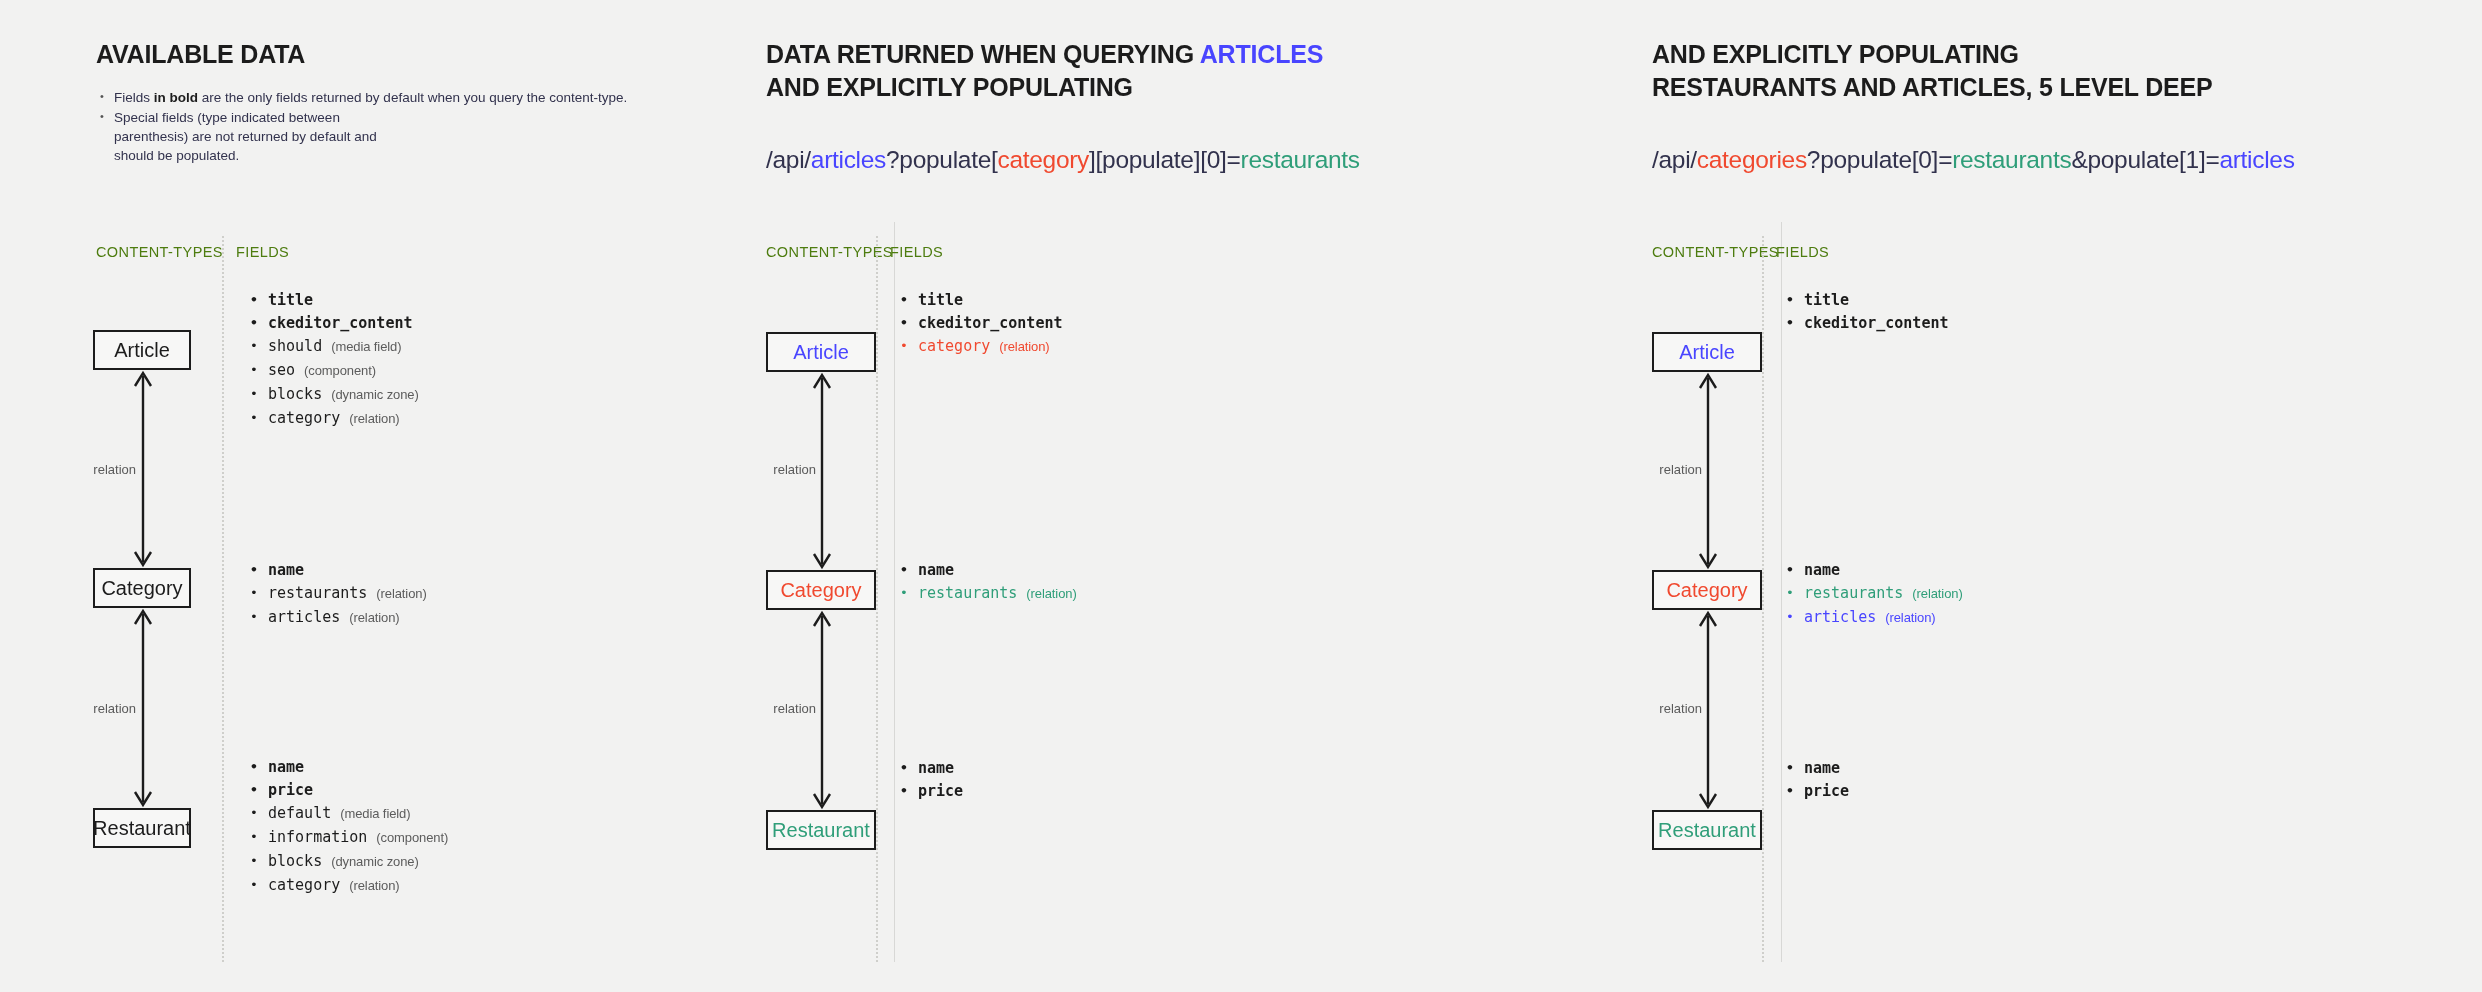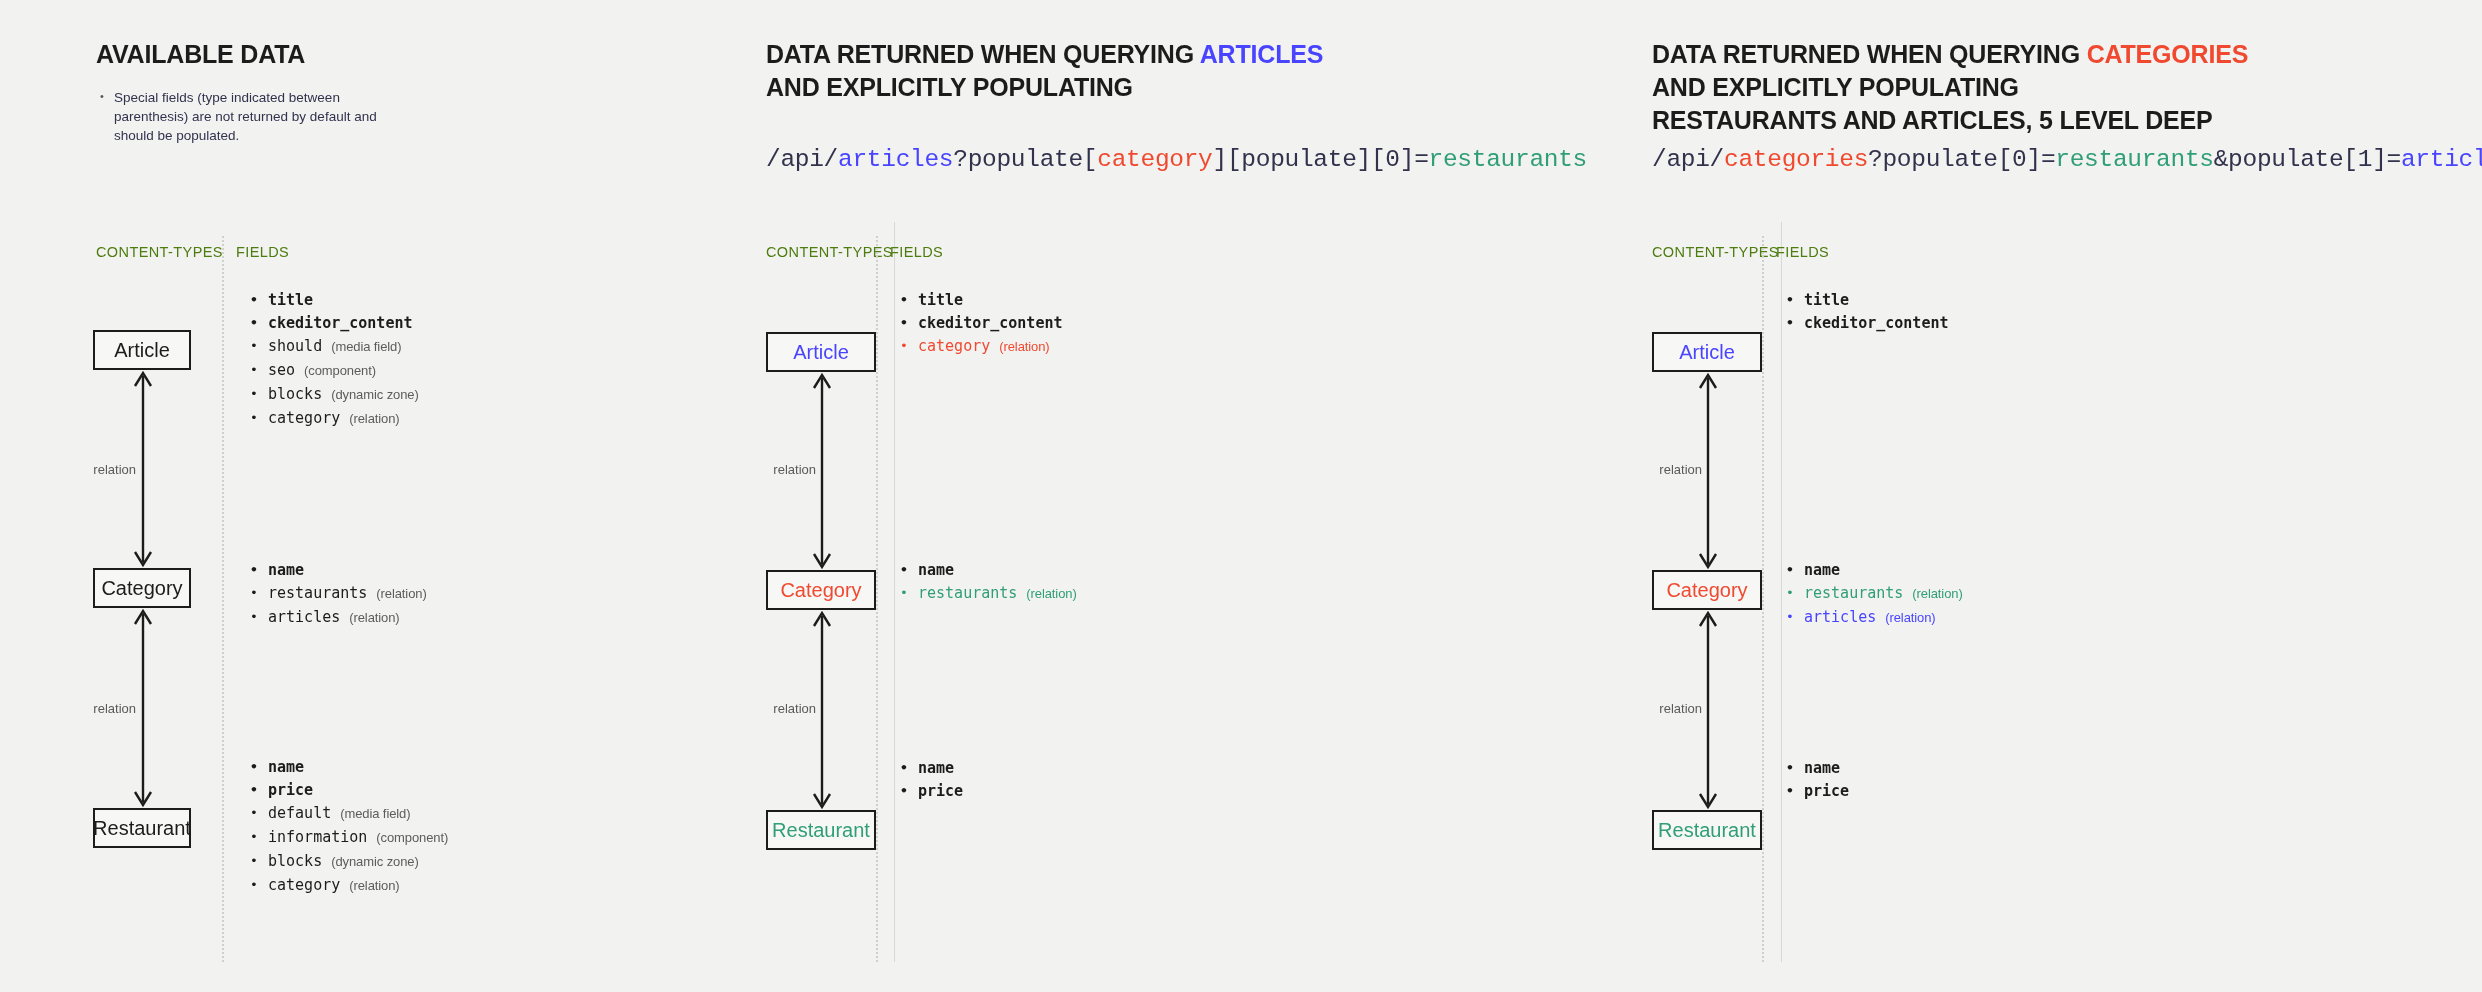--- a/index.html
+++ b/index.html
@@ -46,21 +46,21 @@
     position:relative;padding-left:16px;margin-bottom:1px;
     max-width:540px;
   }
   .bullets li:before{
     content:"\2022";position:absolute;left:2px;top:-1px;
     font-size:11px;color:#555;
   }
   .bullets b{font-weight:bold;color:#1c1c1c;}
 
   .endpoint{
-    font-family:Liberation Mono, monospace;
+    font-family:Liberation Sans, sans-serif;
     font-size:24.5px;
     white-space:nowrap;
     color:#32324d;
     letter-spacing:-0.3px;
   }
   .endpoint .c-blue{color:#4945ff;}
   .endpoint .c-red{color:#f0492f;}
   .endpoint .c-green{color:#2f9e79;}
 
   
@@ -144,20 +144,23 @@
 
 <div class="board">
 
   <div class="panel" id="panel-0">
 
     <div class="head title" style="left:58px;top:38px;">
       <span>AVAILABLE DATA</span>
     </div>
 
     <ul class="bullets" style="position:absolute;left:60px;top:88px;">
+      <li>
+        <span>Fields </span><b>in bold</b><span> are the only fields returned by default when you query the content-type.</span>
+      </li>
       <li style="max-width:300px;">
         <span>Special fields (type indicated between parenthesis) are not returned by default and should be populated.</span>
       </li>
     </ul>
 
     <div class="col-caption" style="left:58px;top:244px;">CONTENT-TYPES</div>
     <div class="col-caption" style="left:198px;top:244px;">FIELDS</div>
 
     <div class="dotted-rule" style="left:184px;top:236px;height:726px;"></div>
 
@@ -272,21 +275,20 @@
       <ul>
         <li class="bold"><span>name</span></li>
         <li class="bold"><span>price</span></li>
       </ul>
     </div>
   </div>
 
   <div class="panel" id="panel-2">
 
     <div class="head title" style="left:0px;top:38px;">
-      <div><span>DATA RETURNED WHEN QUERYING </span><span class="hl-red">CATEGORIES</span></div>
       <div><span>AND EXPLICITLY POPULATING</span></div>
       <div><span>RESTAURANTS AND ARTICLES, 5 LEVEL DEEP</span></div>
     </div>
 
     <div class="endpoint" style="position:absolute;left:0px;top:146px;"><span>/api/</span><span class="c-red">categories</span><span>?populate[0]=</span><span class="c-green">restaurants</span><span>&amp;populate[1]=</span><span class="c-blue">articles</span></div>
 
     <div class="col-caption" style="left:0px;top:244px;">CONTENT-TYPES</div>
     <div class="col-caption" style="left:124px;top:244px;">FIELDS</div>
 
     <div class="dotted-rule" style="left:110px;top:236px;height:726px;"></div>

